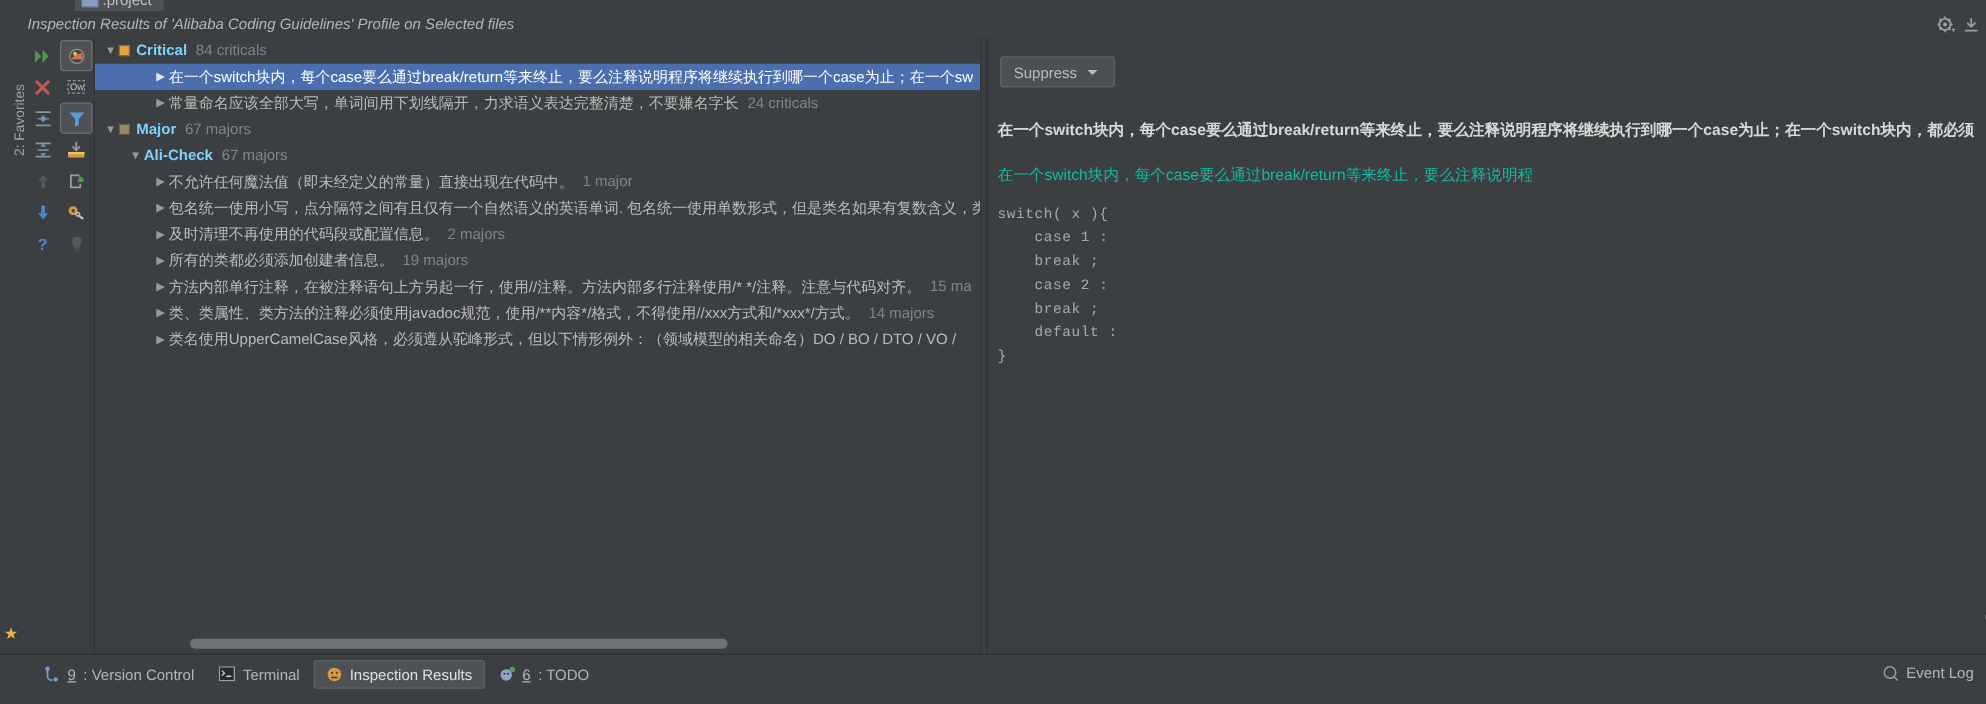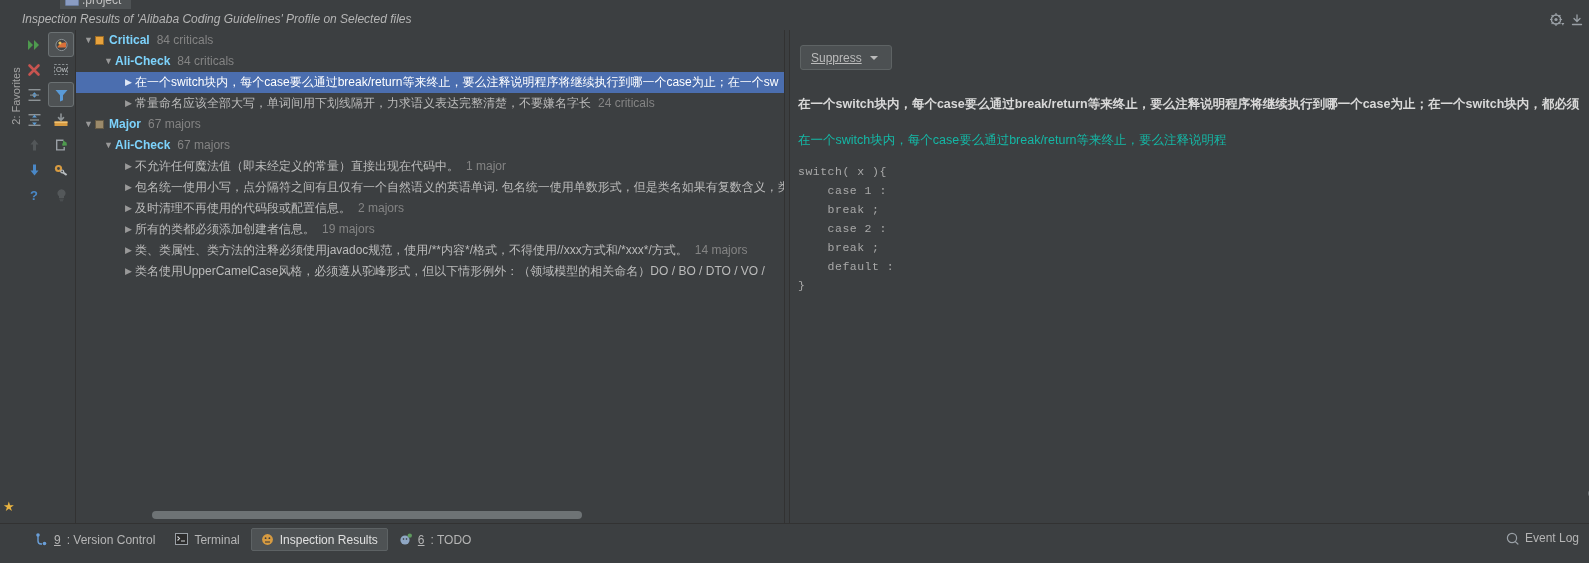--- a/index.html
+++ b/index.html
@@ -62,21 +62,21 @@
   .hscroll{position:absolute;left:76px;top:507px;width:708px;height:16px;background:#3c3f41;}
   .hscroll .thumb{position:absolute;left:76px;top:4px;width:430px;height:8px;background:#6e7375;border-radius:4px;}
 
   
   .splitter{position:absolute;left:784px;top:30px;width:6px;height:493px;background:#3c3f41;border-left:1px solid #323232;border-right:1px solid #323232;box-sizing:border-box;}
 
   
   .detail{position:absolute;left:790px;top:30px;width:799px;height:493px;background:#3c3f41;}
   .suppress{position:absolute;left:10px;top:15px;height:25px;min-width:92px;padding:0 10px;
      background:#4c5052;border:1px solid #5e6364;border-radius:3px;color:#bbbbbb;font-size:12px;
-     display:flex;align-items:center;gap:8px;box-sizing:border-box;text-decoration:underline;}
+     display:flex;align-items:center;gap:8px;box-sizing:border-box;}
   .caret{width:0;height:0;border-left:4px solid transparent;border-right:4px solid transparent;border-top:4px solid #bbb;}
 
   .desc-title{position:absolute;left:8px;top:66px;width:790px;font-size:12.5px;font-weight:bold;color:#d8d8d8;white-space:nowrap;overflow:hidden;}
   .desc-sub{position:absolute;left:8px;top:102px;width:780px;font-size:12.5px;color:#14b8a6;white-space:nowrap;}
   .codeblock{position:absolute;left:8px;top:132px;width:760px;font-family:"Liberation Mono","DejaVu Sans Mono",monospace;
      font-size:11.5px;color:#a9a9a9;line-height:19px;letter-spacing:.5px;}
   .codeblock div{white-space:pre;}
 
   .det-hscroll{position:absolute;left:798px;top:461px;width:160px;height:7px;background:#6e7375;border-radius:4px;}
   .det-hscroll-track{position:absolute;left:790px;top:460px;width:460px;height:9px;}
@@ -224,29 +224,29 @@
           <path d="M6.5 1.2a4 4 0 0 1 2.5 7.1V10H4V8.3A4 4 0 0 1 6.5 1.2z" fill="#7d8184"></path>
           <rect x="4.4" y="10.6" width="4.2" height="1.1" fill="#6c7073"></rect>
           <rect x="4.9" y="12.2" width="3.2" height="1.1" fill="#6c7073"></rect>
         </svg>
       </div>
     </div>
   </div>
 
   <div class="tree">
       <div class="row ind1"><span class="twisty">▼</span><span class="sev" style="background: rgb(232, 163, 61);"></span><span class="leaf-txt grp">Critical</span><span class="cnt">84 criticals</span></div>
-      <div class="row ind2"><span class="twisty">▼</span><span class="leaf-txt grp">Ali-Check</span><span class="cnt">84 criticals</span></div>
       <div class="row ind3 sel"><span class="twisty">▶</span><span class="leaf-txt">在一个switch块内，每个case要么通过break/return等来终止，要么注释说明程序将继续执行到哪一个case为止；在一个sw</span></div>
       <div class="row ind3"><span class="twisty">▶</span><span class="leaf-txt">常量命名应该全部大写，单词间用下划线隔开，力求语义表达完整清楚，不要嫌名字长</span><span class="cnt">24 criticals</span></div>
       <div class="row ind1"><span class="twisty">▼</span><span class="sev" style="background: rgb(155, 138, 106);"></span><span class="leaf-txt grp">Major</span><span class="cnt">67 majors</span></div>
       <div class="row ind2"><span class="twisty">▼</span><span class="leaf-txt grp">Ali-Check</span><span class="cnt">67 majors</span></div>
       <div class="row ind3"><span class="twisty">▶</span><span class="leaf-txt">不允许任何魔法值（即未经定义的常量）直接出现在代码中。</span><span class="cnt">1 major</span></div>
       <div class="row ind3"><span class="twisty">▶</span><span class="leaf-txt">包名统一使用小写，点分隔符之间有且仅有一个自然语义的英语单词. 包名统一使用单数形式，但是类名如果有复数含义，类</span></div>
       <div class="row ind3"><span class="twisty">▶</span><span class="leaf-txt">及时清理不再使用的代码段或配置信息。</span><span class="cnt">2 majors</span></div>
       <div class="row ind3"><span class="twisty">▶</span><span class="leaf-txt">所有的类都必须添加创建者信息。</span><span class="cnt">19 majors</span></div>
+      <div class="row ind3"><span class="twisty">▶</span><span class="leaf-txt">方法内部单行注释，在被注释语句上方另起一行，使用//注释。方法内部多行注释使用/* */注释。注意与代码对齐。</span><span class="cnt">15 ma</span></div>
       <div class="row ind3"><span class="twisty">▶</span><span class="leaf-txt">类、类属性、类方法的注释必须使用javadoc规范，使用/**内容*/格式，不得使用//xxx方式和/*xxx*/方式。</span><span class="cnt">14 majors</span></div>
       <div class="row ind3"><span class="twisty">▶</span><span class="leaf-txt">类名使用UpperCamelCase风格，必须遵从驼峰形式，但以下情形例外：（领域模型的相关命名）DO / BO / DTO / VO /</span></div>
     </div>
 
   <div class="hscroll">
     <div class="thumb"></div>
   </div>
 
   <div class="splitter"></div>
 

